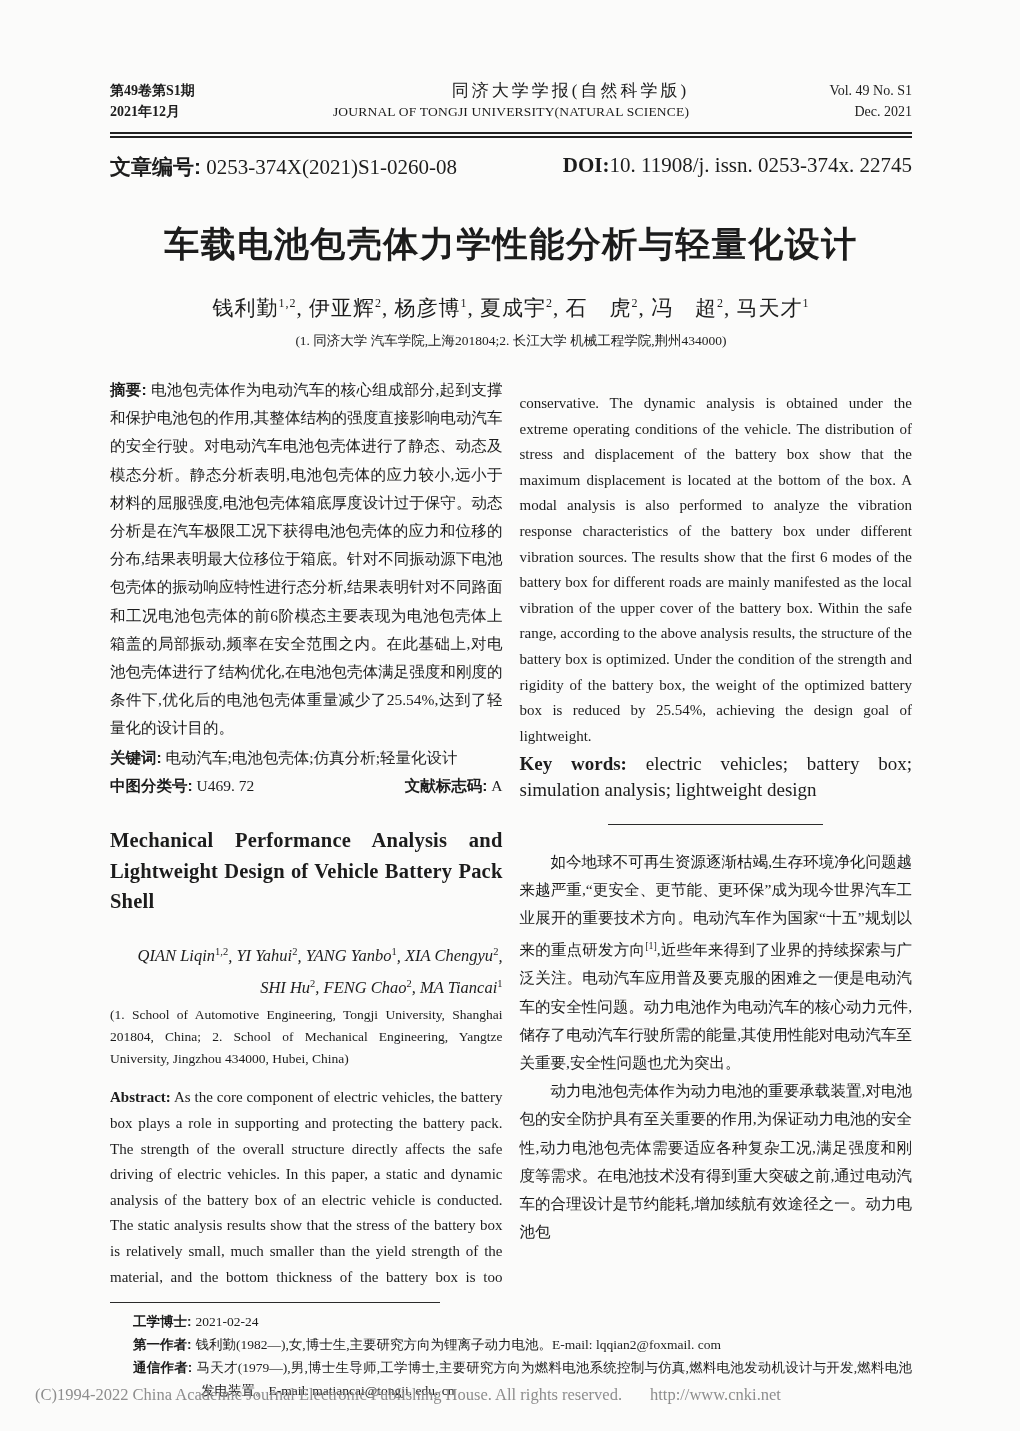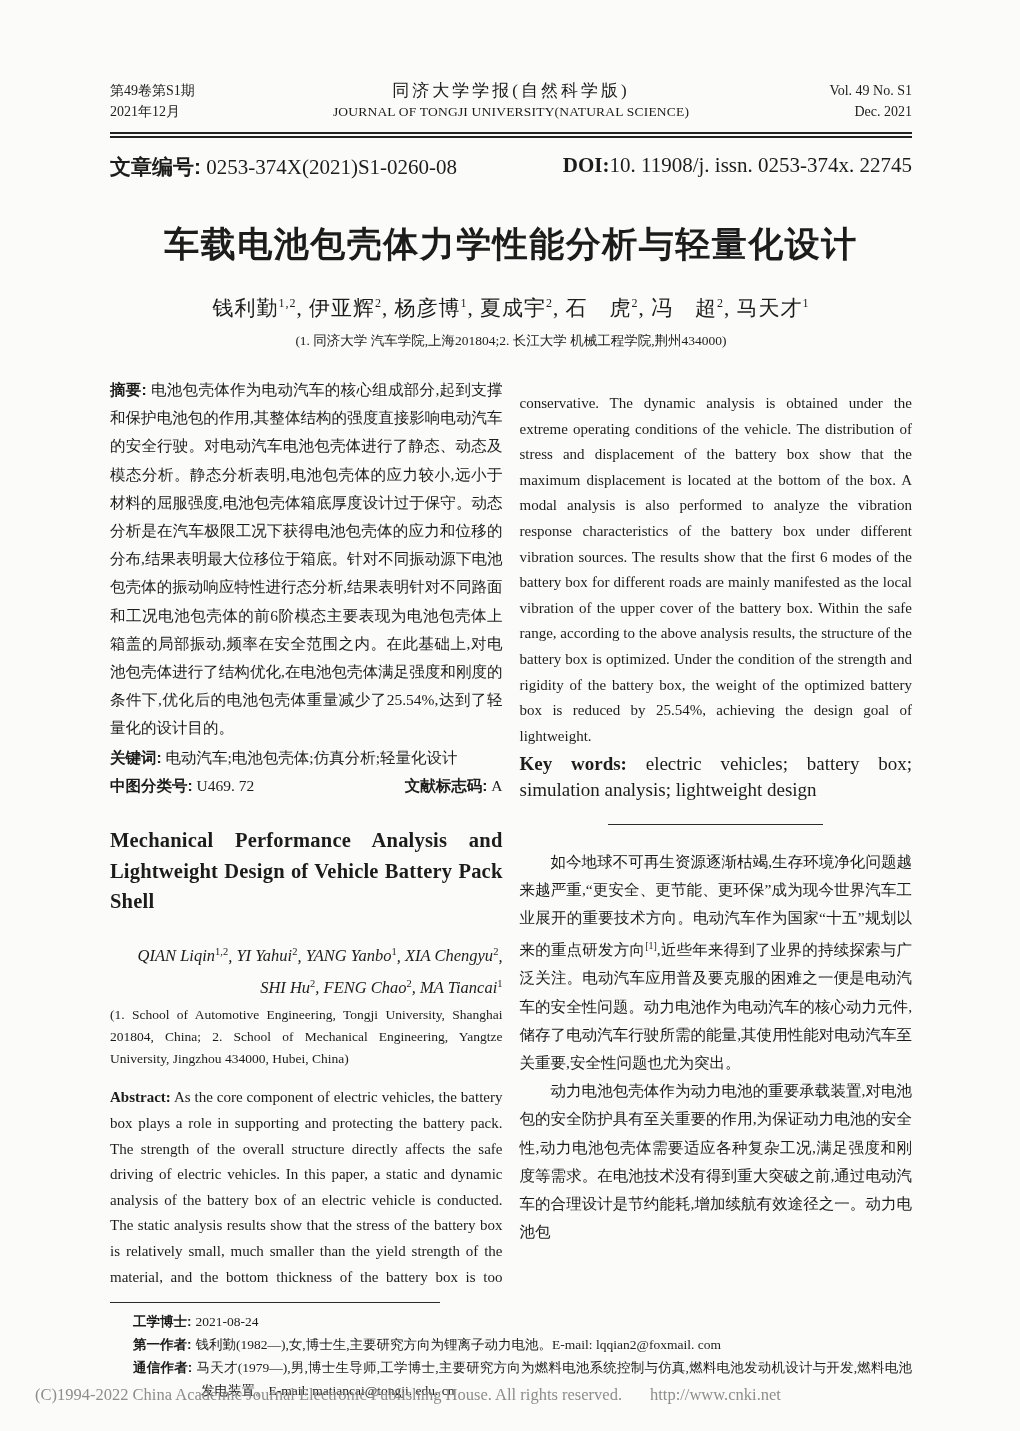--- a/index.html
+++ b/index.html
@@ -8,23 +8,23 @@
     background:#fbfbfa;
     color:#1c1c1c;
     font-family:"Liberation Serif","DejaVu Serif",serif;
     position:relative;
     overflow:hidden;
   }
   .page { padding:80px 108px 0 110px; }
 
   
   .hdr { display:grid; grid-template-columns:1fr auto 1fr; align-items:start; }
-  .hdr-left { font-size:14px; line-height:21px; }
+  .hdr-left { font-size:14px; line-height:21px;font-weight:bold; }
   .hdr-center { text-align:center; }
-  .jt-cn { font-size:17px; letter-spacing:3px; line-height:22px; }
+  .jt-cn { font-size:17px; letter-spacing:3px; line-height:22px;text-align:right; }
   .jt-en { font-size:13.5px; line-height:20px; letter-spacing:0.2px; }
   .hdr-right { text-align:right; font-size:14px; line-height:21px; }
 
   .double-rule { margin-top:10px; height:6px; border-top:2px solid #222; border-bottom:2px solid #222; }
 
   .meta-row { margin-top:15px; display:flex; justify-content:space-between; font-size:21px; }
   .cnb { font-family:"Liberation Sans","DejaVu Sans",sans-serif; font-weight:bold; }
   .enb { font-weight:bold; }
 
   
@@ -159,21 +159,21 @@
       </p>
       <p class="intro-p">动力电池包壳体作为动力电池的重要承载装置,对电池包的安全防护具有至关重要的作用,为保证动力电池的安全性,动力电池包壳体需要适应各种复杂工况,满足强度和刚度等需求。在电池技术没有得到重大突破之前,通过电动汽车的合理设计是节约能耗,增加续航有效途径之一。动力电池包</p>
     </div>
 
   </div>
 
   <div class="footnote">
     <div class="fn-rule"></div>
     <div class="fn-items">
       <div class="fn-item">
-        <span class="fn-label">工学博士:</span><span>2021-08-24</span>
+        <span class="fn-label">工学博士:</span><span>2021-02-24</span>
       </div>
       <div class="fn-item">
         <span class="fn-label">第一作者:</span><span>钱利勤(1982—),女,博士生,主要研究方向为锂离子动力电池。E-mail: lqqian2@foxmail. com</span>
       </div>
       <div class="fn-item">
         <span class="fn-label">通信作者:</span><span>马天才(1979—),男,博士生导师,工学博士,主要研究方向为燃料电池系统控制与仿真,燃料电池发动机设计与开发,燃料电池发电装置。E-mail: matiancai@tongji. edu. cn</span>
       </div>
     </div>
   </div>
 

